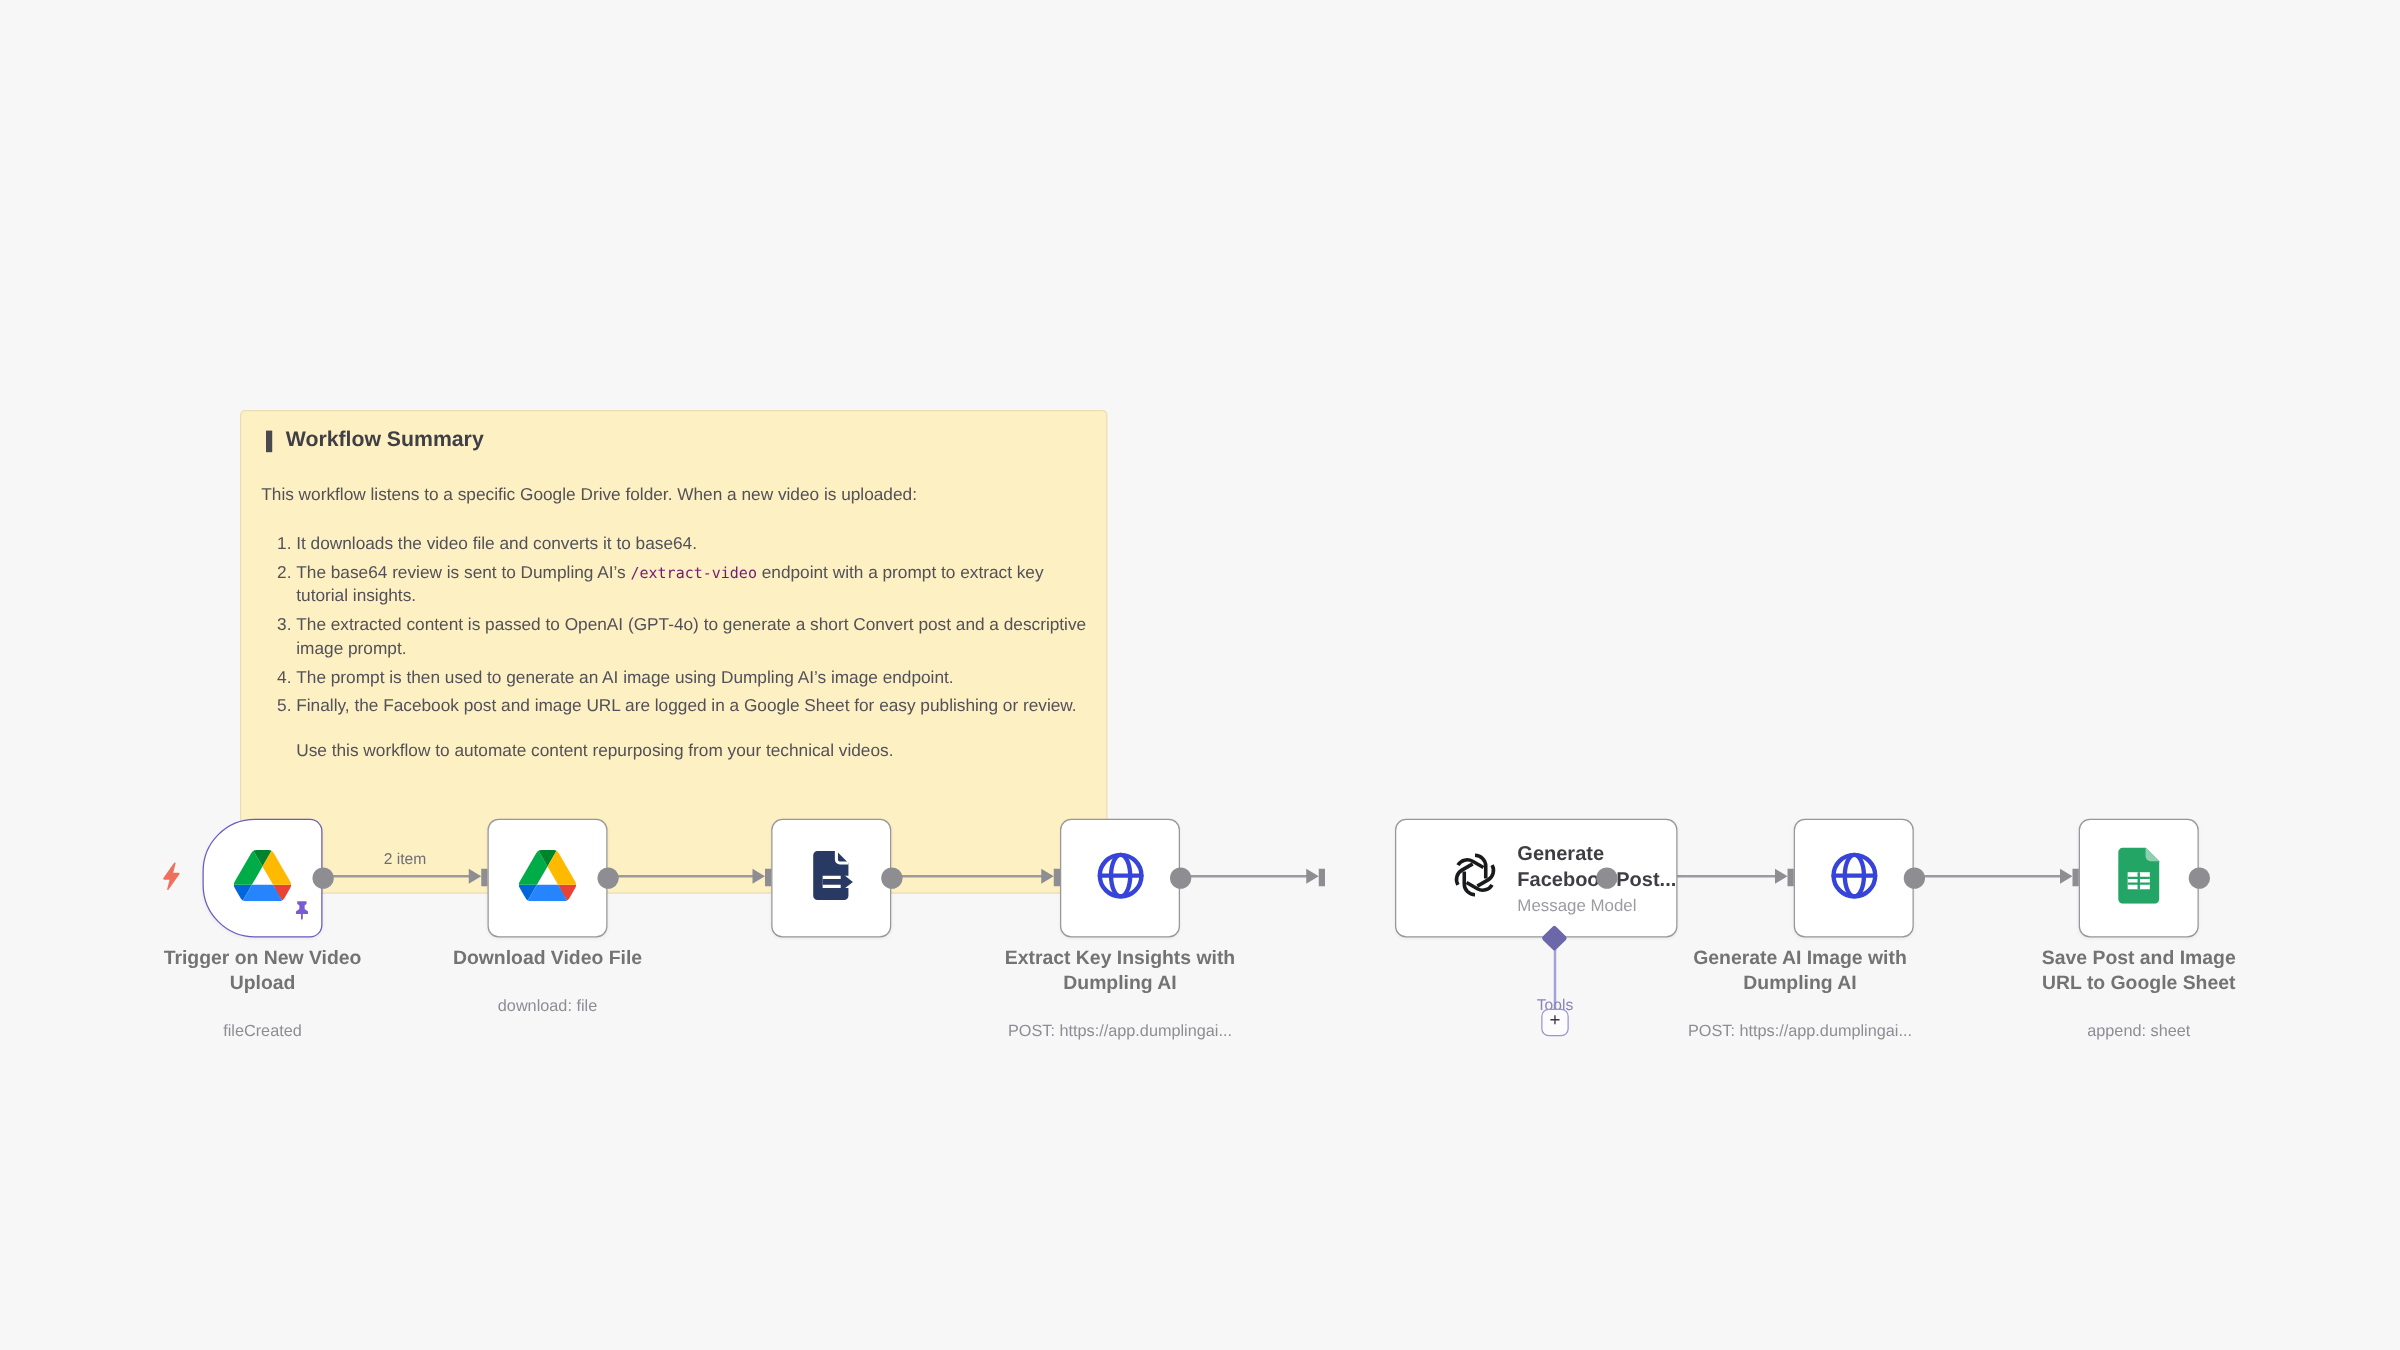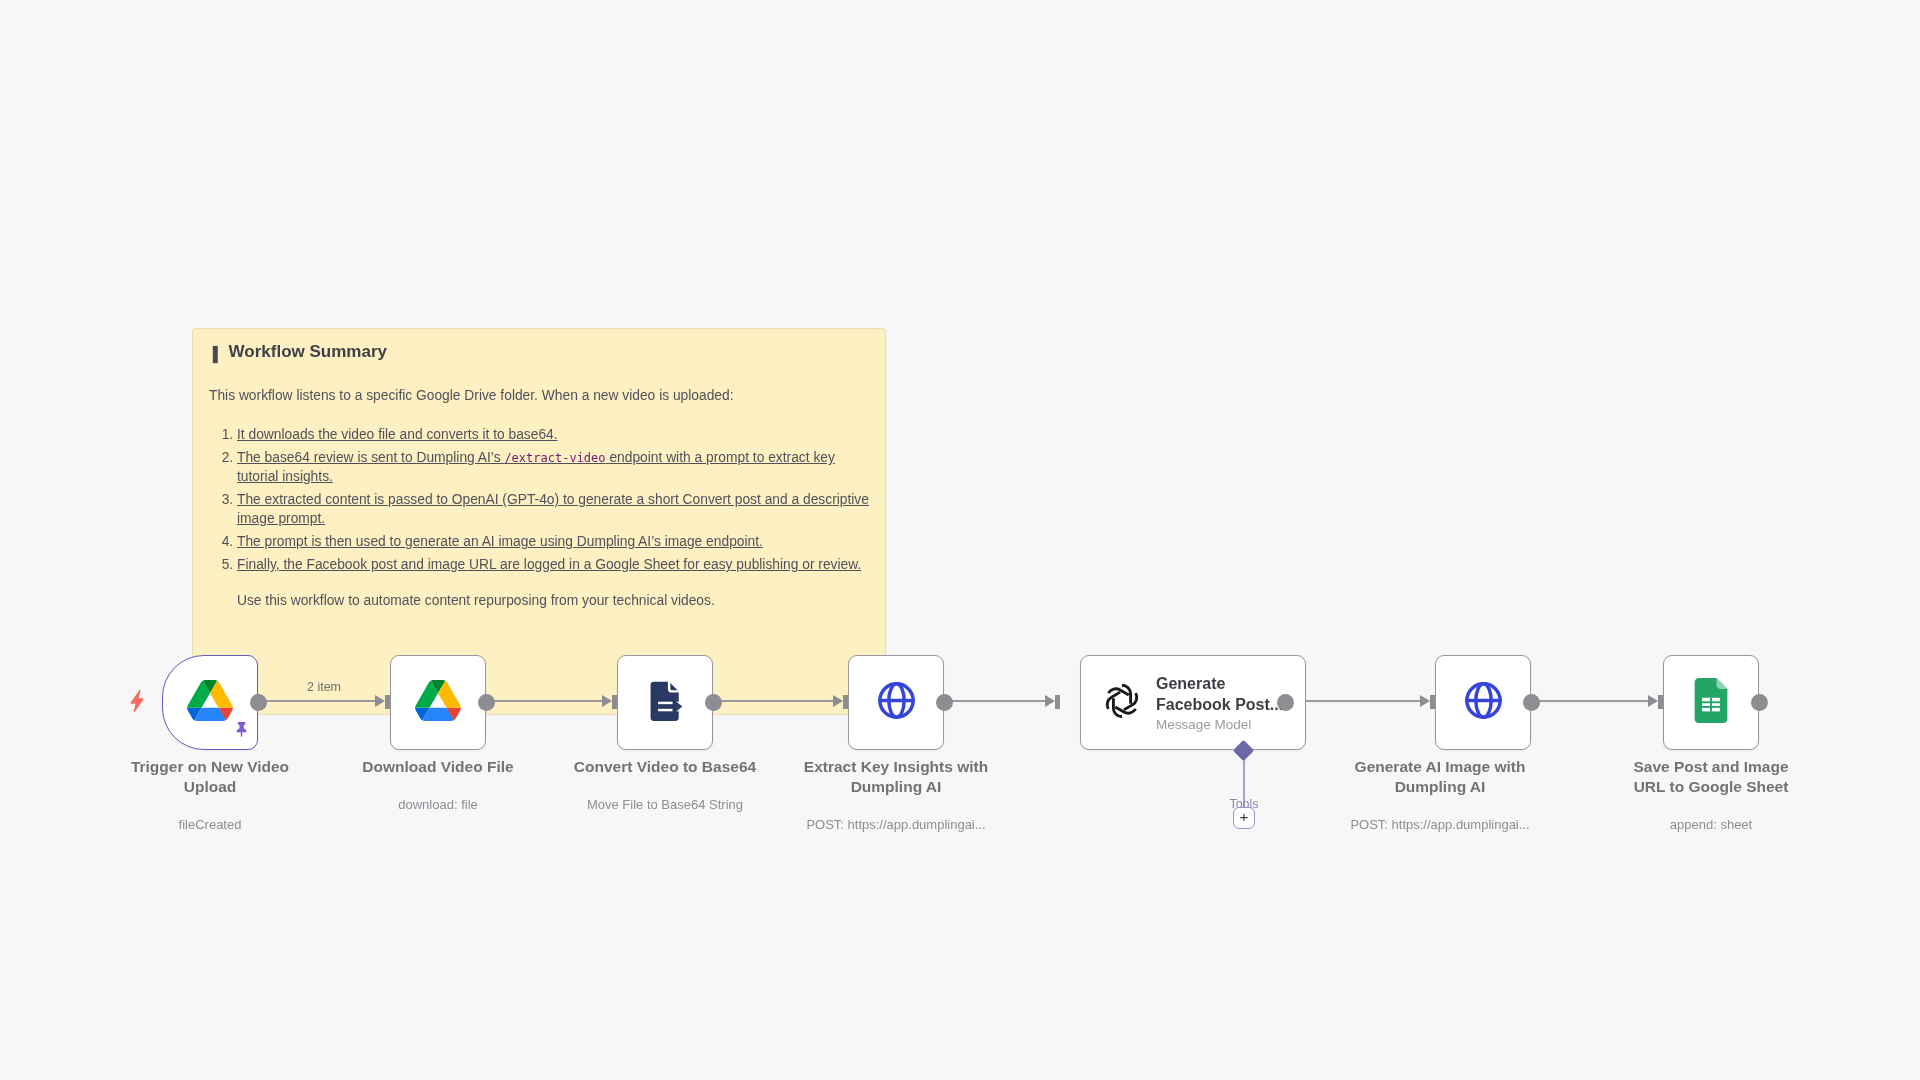--- a/index.html
+++ b/index.html
@@ -11,21 +11,21 @@
   
   .sticky{
     position:absolute;left:192px;top:328px;width:694px;height:387px;
     background:#fdf0c3;border:1px solid rgba(0,0,0,0.08);border-radius:4px;
     box-sizing:border-box;padding:13px 16px;z-index:1;color:#52515a;
   }
   .sticky-head{display:flex;align-items:center;gap:7px;}
   .sticky-bar{font-size:15px;color:#4a4950;line-height:1;transform:scaleY(1.15);}
   .sticky-title{font-size:17px;font-weight:700;color:#403f46;}
   .sticky-intro{margin-top:24px;font-size:13.8px;line-height:1.38;}
-  .sticky ol{margin:20px 0 0;padding-left:28px;text-decoration:underline;}
+  .sticky ol{margin:20px 0 0;padding-left:28px;}
   .sticky li{font-size:13.8px;line-height:1.38;margin-bottom:4px;}
   .inline-code{
     font-family:"DejaVu Sans Mono",monospace;font-size:12px;color:#701a75;
   }
   .sticky-outro{margin:17px 0 0 28px;font-size:13.8px;line-height:1.38;}
   
   .wire{position:absolute;height:2px;background:#9b9a9f;top:700px;z-index:2;}
   .out-dot{
     position:absolute;width:17px;height:17px;border-radius:50%;
     background:#8d8d92;top:694px;z-index:4;
@@ -174,41 +174,37 @@
     <span>
       <svg width="44" height="44" viewBox="0 0 32 32">
         <path d="M8 2h11l7 7v19a2.5 2.5 0 0 1-2.5 2.5H8A2.5 2.5 0 0 1 5.5 28V4.5A2.5 2.5 0 0 1 8 2z" fill="#283a63"></path>
         <path d="M19 2v5a2 2 0 0 0 2 2h5" fill="none" stroke="#fff" stroke-width="1.8"></path>
         <path d="M11 20h16" stroke="#fff" stroke-width="7"></path>
         <path d="M11 20h11" stroke="#283a63" stroke-width="3.4"></path>
         <path d="M21.5 14.4 28.6 20l-7.1 5.6z" fill="#283a63"></path>
       </svg>
     </span>
   </div>
-  <div class="nlabel" style="left:665px;">
-    <div class="t">Convert Video to Base64</div>
-    <div class="sub">Move File to Base64 String</div>
-  </div>
 
   <div class="node" style="left:848px;">
     <span>
       <svg width="45" height="45" viewBox="0 0 40 40" fill="none" stroke="#3644d9" stroke-width="3.1" stroke-linecap="round">
         <circle cx="20" cy="20" r="14.8"></circle>
         <ellipse cx="20" cy="20" rx="6.8" ry="14.8"></ellipse>
         <path d="M5.2 20h29.6"></path>
       </svg>
     </span>
   </div>
   <div class="nlabel" style="left:896px;">
     <div class="t">Extract Key Insights with</div>
     <div class="t">Dumpling AI</div>
     <div class="sub">POST: https://app.dumplingai...</div>
   </div>
 
-  <div class="node node-openai" style="left:1080px;">
+  <div class="node node-openai" style="left:1116px;justify-content:flex-end;">
     <span>
       <svg width="42" height="42" viewBox="0 0 44 44" fill="none" stroke="#191a1b" stroke-width="3" stroke-linejoin="round">
         <path d="M22 5.5a9 9 0 0 1 9 9V25"></path>
         <path d="M22 5.5a9 9 0 0 1 9 9V25" transform="rotate(60 22 22)"></path>
         <path d="M22 5.5a9 9 0 0 1 9 9V25" transform="rotate(120 22 22)"></path>
         <path d="M22 5.5a9 9 0 0 1 9 9V25" transform="rotate(180 22 22)"></path>
         <path d="M22 5.5a9 9 0 0 1 9 9V25" transform="rotate(240 22 22)"></path>
         <path d="M22 5.5a9 9 0 0 1 9 9V25" transform="rotate(300 22 22)"></path>
       </svg>
     </span>

